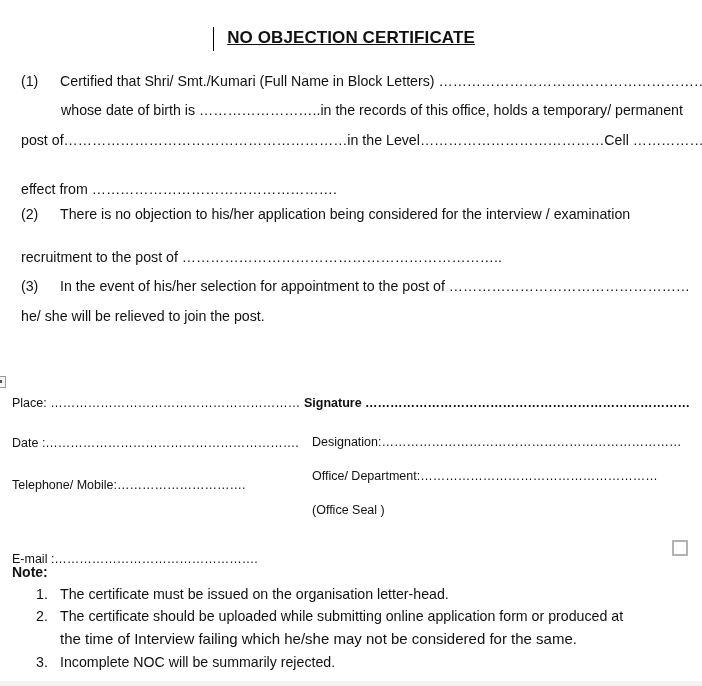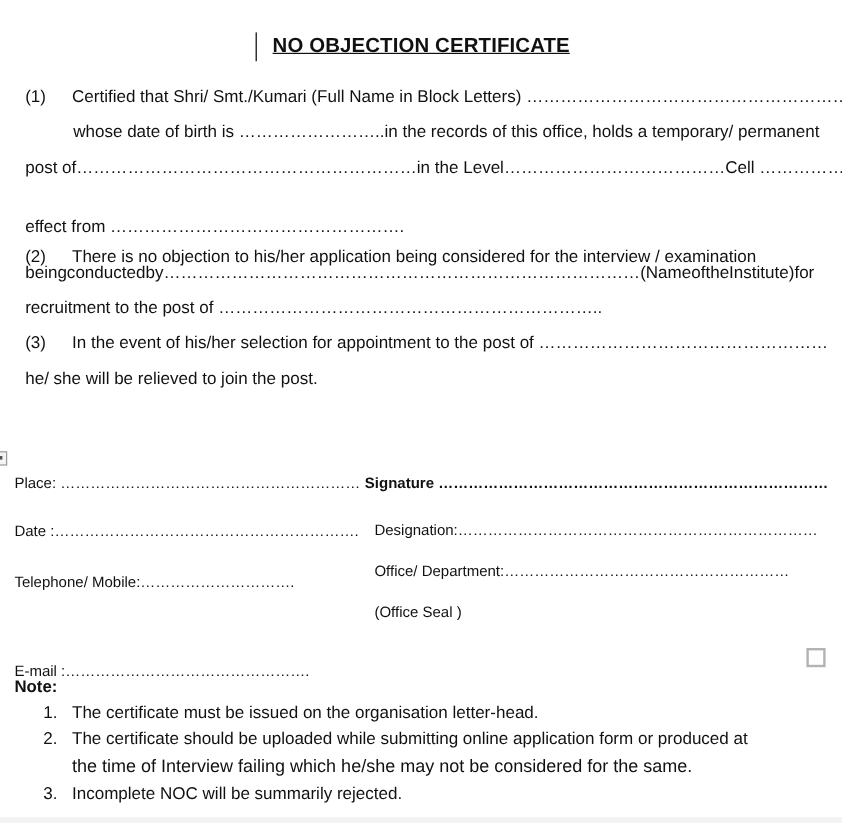--- a/index.html
+++ b/index.html
@@ -55,31 +55,20 @@
     <span>……………………………………………………</span>
     <span>in the Level…………………………………</span>
     <span>Cell ………………….</span>
 
   </div>
   <div class="para-line" style="top:160px;margin-top:20px;">effect from …………………………………………….</div>
 
   <div class="para-line" style="top:205px;">
     <span class="num">(2)</span><span>There is no objection to his/her application being considered for the interview / examination</span>
   </div>
-  <div class="para-line justify" style="top:219px;">
-    <span>being</span>
-    <span>conducted</span>
-    <span>by</span>
-    <span>…………………………………………………………………………</span>
-    <span>(Name</span>
-    <span>of</span>
-    <span>the</span>
-    <span>Institute)</span>
-    <span>for</span>
-  </div>
   <div class="para-line" style="top:248px;">recruitment to the post of …………………………………………………………..</div>
 
   <div class="para-line" style="top:277px;">
     <span class="num">(3)</span><span>In the event of his/her selection for appointment to the post of ……………………………………………</span>
   </div>
   <div class="para-line" style="top:307px;">he/ she will be relieved to join the post.</div>
 
   <div class="anchor-icon"></div>
 
   <div class="small" style="left:12px; top:395px;">Place: ……………………………………………………</div>

